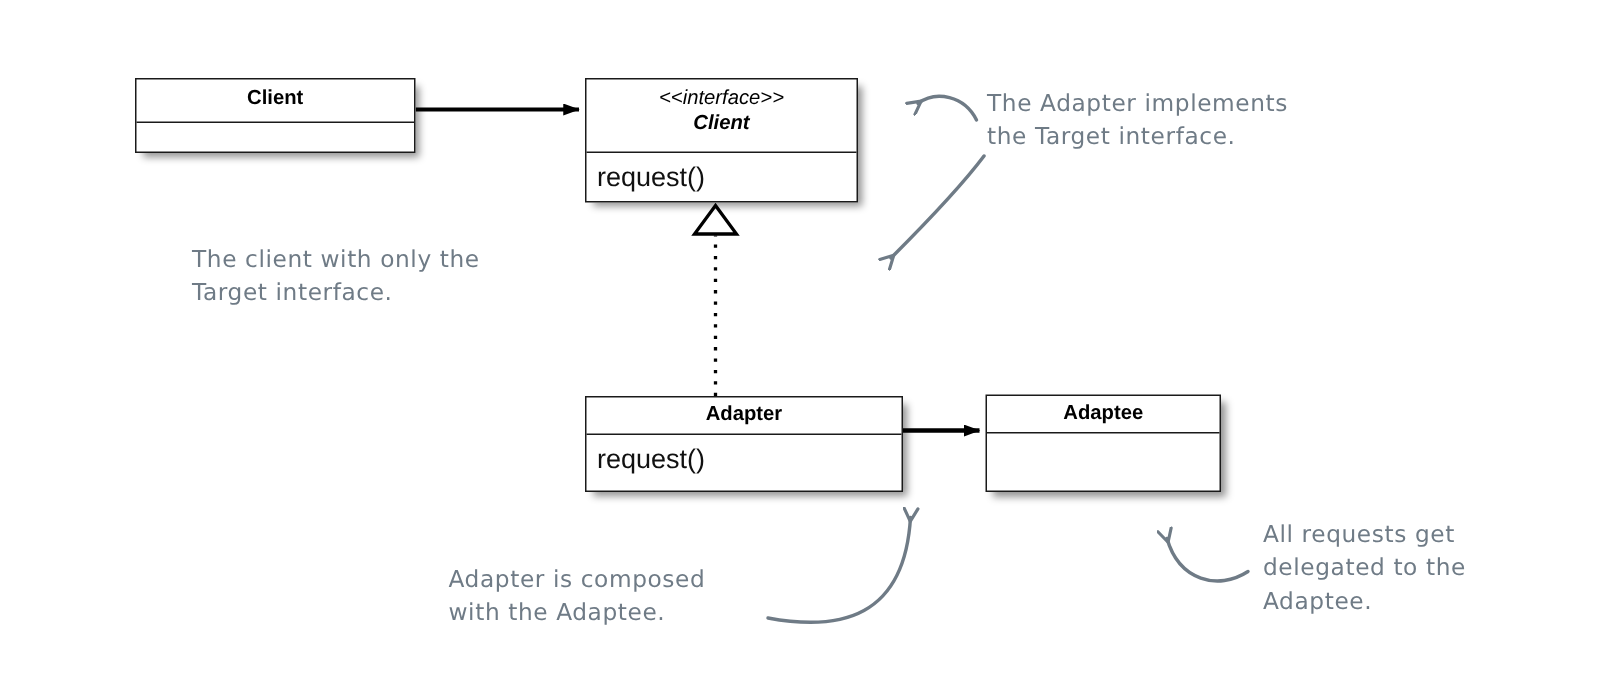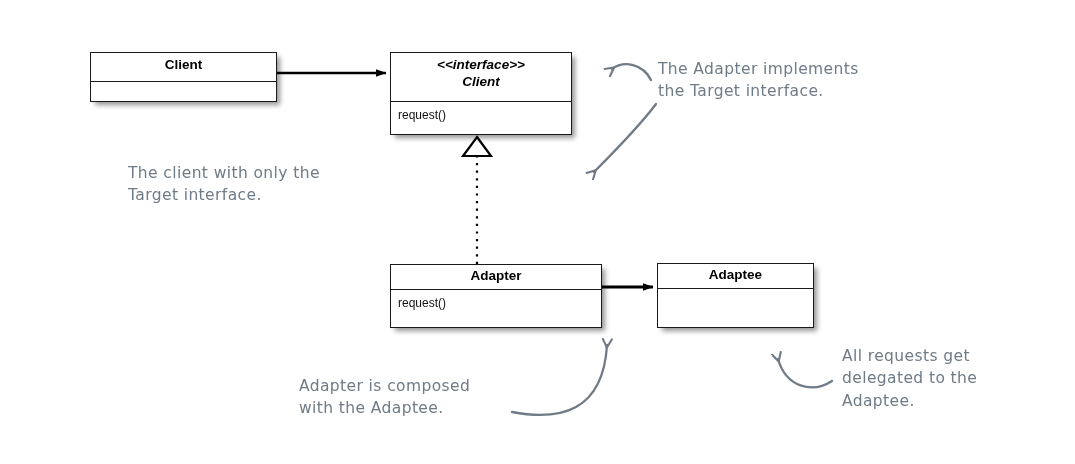--- a/index.html
+++ b/index.html
@@ -29,35 +29,35 @@
     font-weight: bold;
     font-size: 13.5px;
     color: #000000;
     line-height: 1.25;
     padding: 4px 4px 5px 4px;
     box-sizing: border-box;
   }
   .uml-title .stereo {
     display: block;
     font-style: italic;
-    font-weight: bold;
+    font-weight: normal;
     font-size: 13.5px;
   }
   .uml-title .iname {
     display: block;
     font-style: italic;
     font-weight: bold;
     font-size: 13.5px;
   }
   .uml-divider {
     height: 0;
     border-top: 1.5px solid #1a1a1a;
   }
   .uml-body {
-    font-size: 12px;
+    font-size: 18px;
     color: #111111;
     padding: 6px 7px;
     box-sizing: border-box;
   }
   .uml-empty { }
 
   
   .note {
     position: absolute;
     color: #6f7b86;

